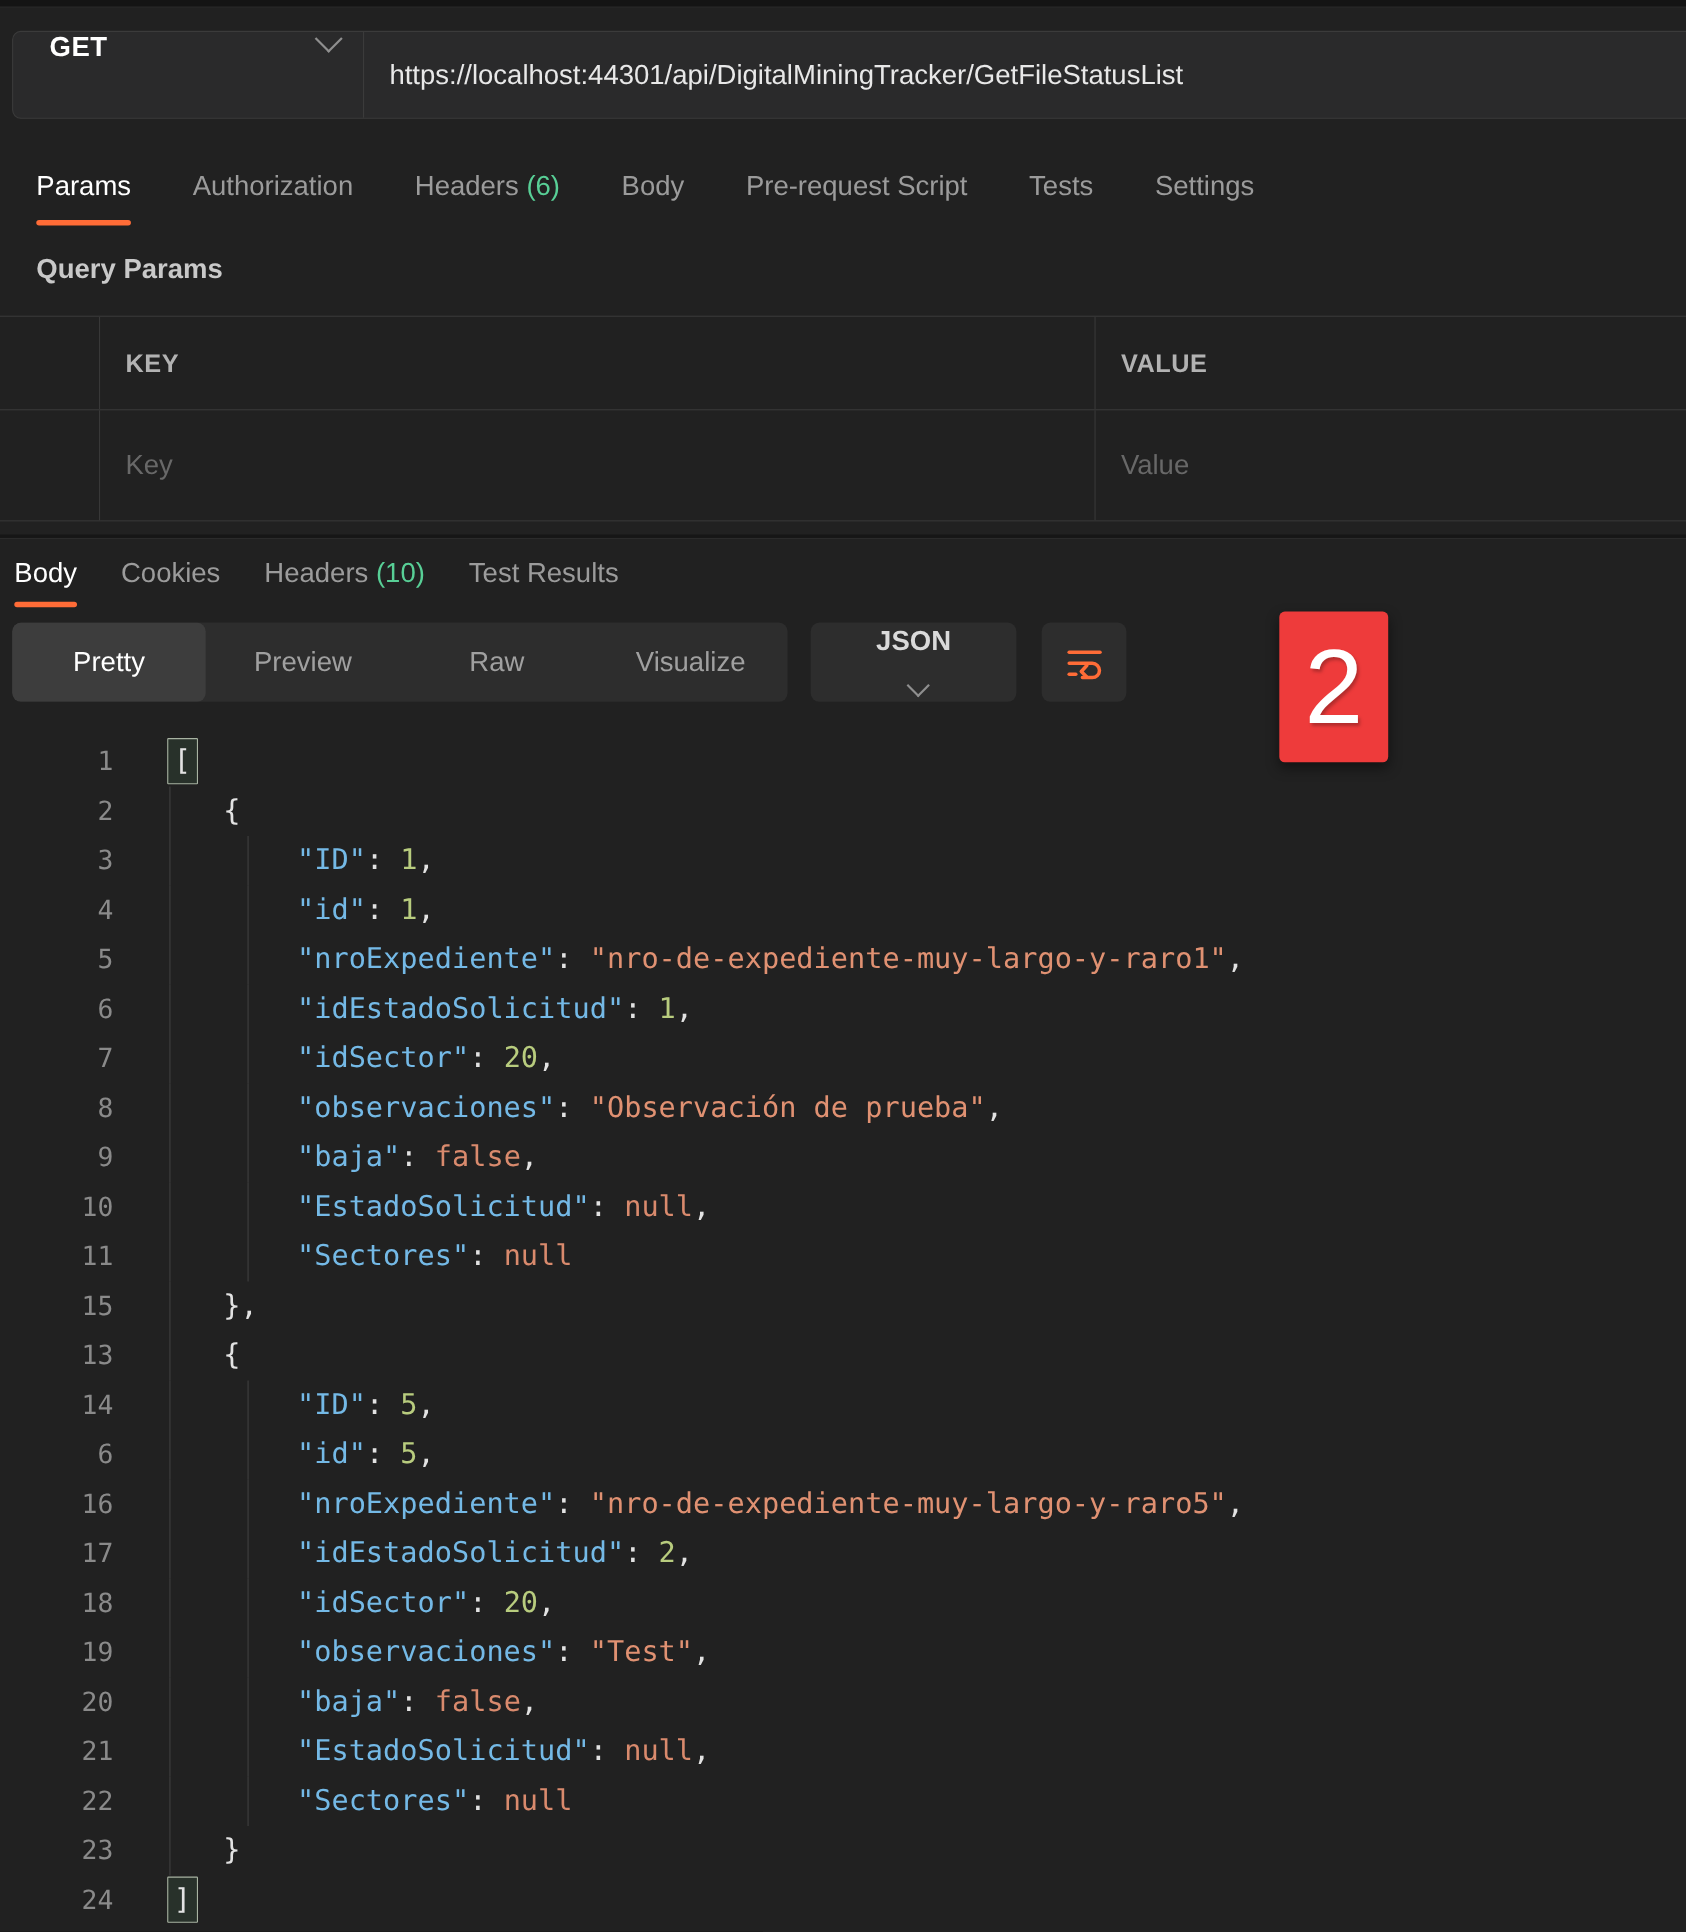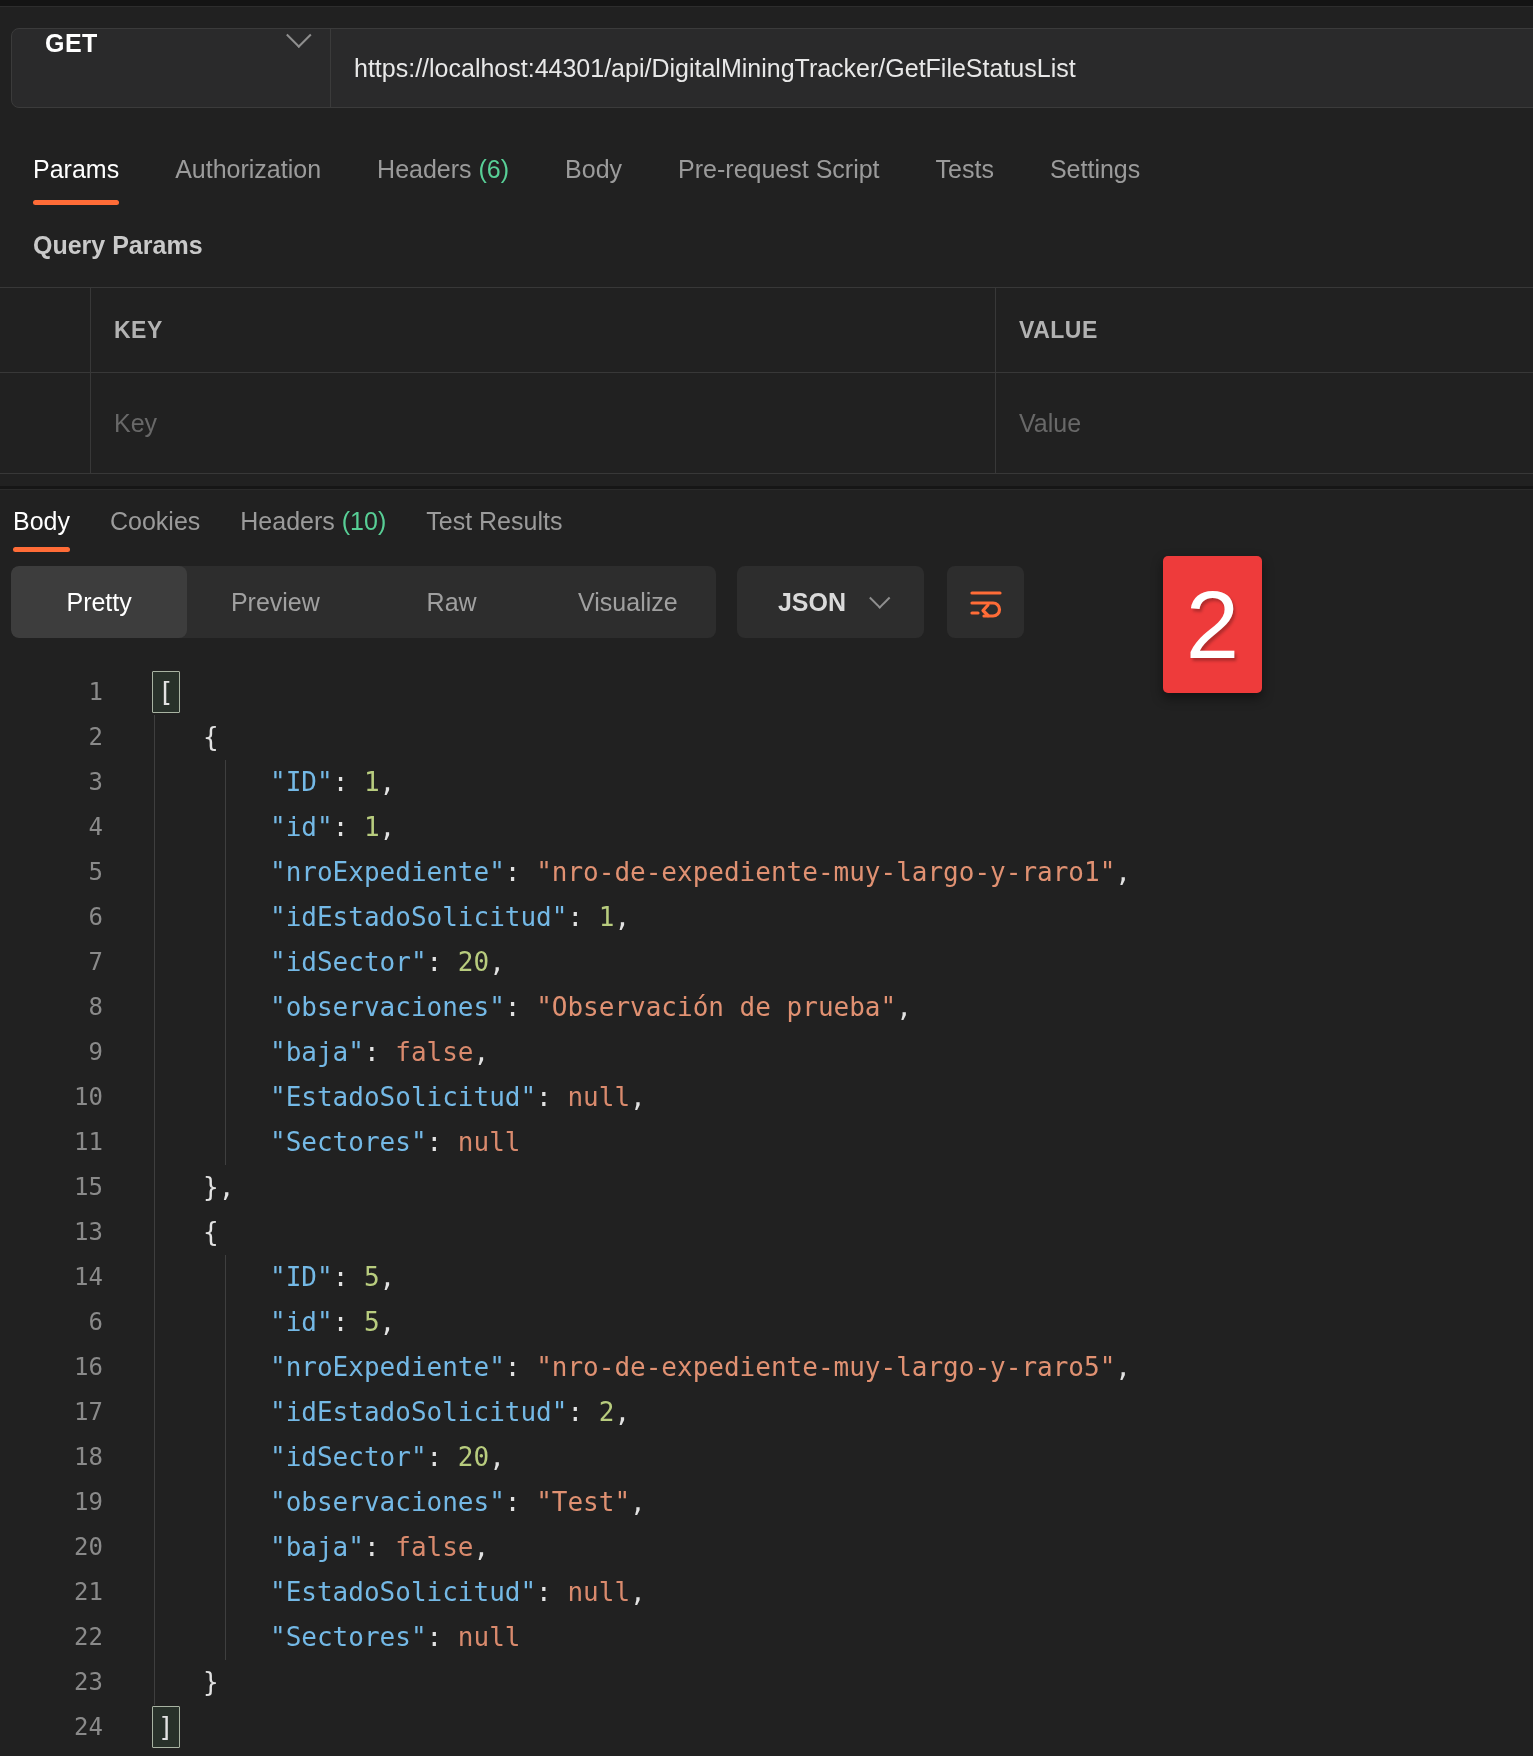--- a/index.html
+++ b/index.html
@@ -52,21 +52,21 @@
   .res-tabs{display:flex;gap:40px;margin:17px 0 0 13px;}
   .res-tabs .tab{padding-bottom:16px;}
 
   
   .view-bar{display:flex;margin:14px 0 0 11px;height:72px;align-items:stretch;}
   .segmented{display:flex;width:705px;background:#2d2d2d;border-radius:8px;overflow:hidden;}
   .segment{display:flex;align-items:center;justify-content:center;flex:1;
     font-size:25px;color:#a0a0a0;cursor:pointer;}
   .segment.active{background:#3d3d3d;color:#ffffff;border-radius:8px;}
   .json-dd{display:flex;align-items:center;justify-content:center;gap:22px;width:187px;
-    margin-left:21px;background:#2d2d2d;border-radius:8px;cursor:pointer;}
+    margin-left:21px;background:#2d2d2d;border-radius:8px;cursor:pointer;flex-direction:column;}
   .json-dd .lbl{font-size:25px;font-weight:600;color:#dadada;}
   .json-dd .chev{transform:rotate(45deg) translateY(-6px);width:13px;height:13px;}
   .wrap-btn{display:flex;align-items:center;justify-content:center;width:77px;
     margin-left:23px;background:#2d2d2d;border-radius:8px;cursor:pointer;}
 
   
   .badge{
     position:absolute;left:1163px;top:556px;width:99px;height:137px;
     background:var(--badge-red,#ee3b3b);border-radius:5px;
     display:flex;align-items:center;justify-content:center;

